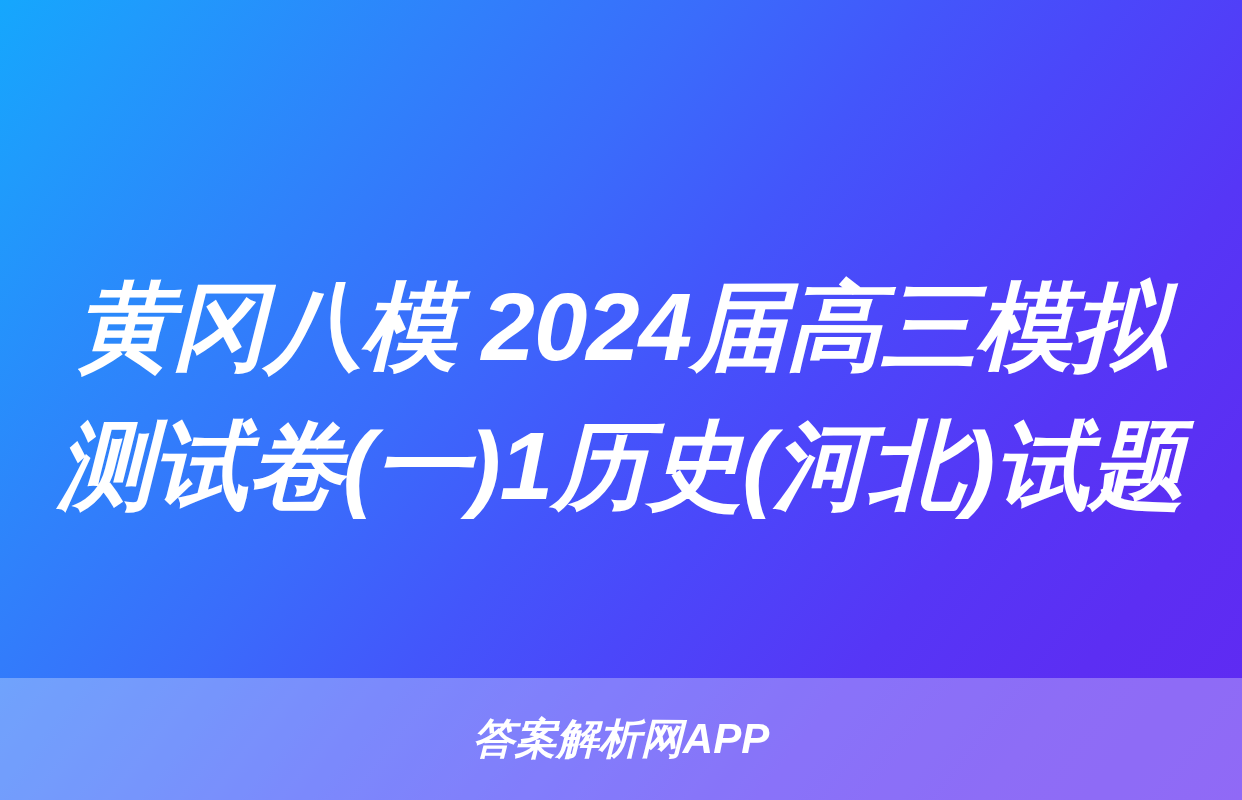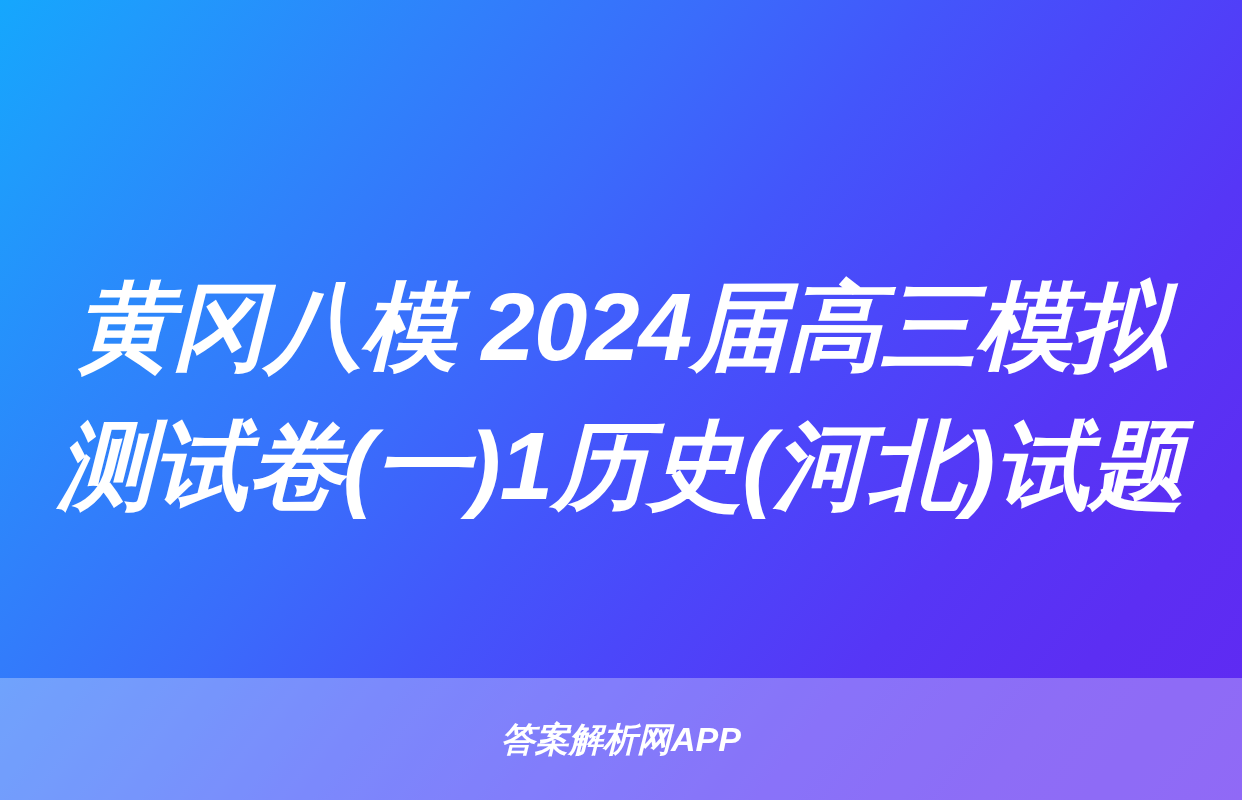--- a/index.html
+++ b/index.html
@@ -71,21 +71,21 @@
     background: rgba(255, 255, 255, 0.30);
     display: flex;
     align-items: center;
     justify-content: center;
   }
 
   .watermark-text {
     margin: 4px;
     color: #ffffff;
     font-family: "Liberation Sans", "DejaVu Sans", sans-serif;
-    font-size: 34px;
+    font-size: 42px;
     font-weight: 700;
     font-style: italic;
     letter-spacing: 0px;
     line-height: 1;
     white-space: nowrap;
   }
 </style>
 </head>
 <body>
 

